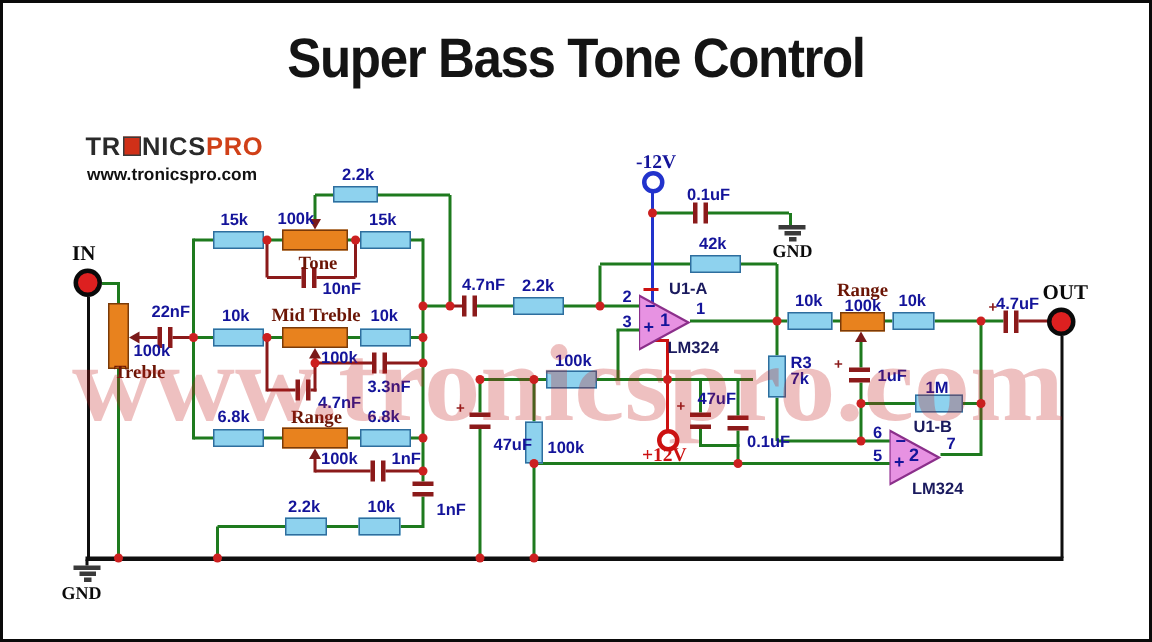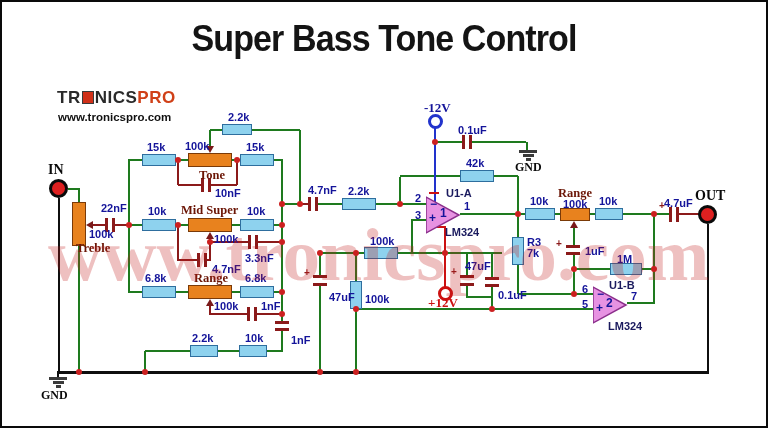--- a/index.html
+++ b/index.html
@@ -253,21 +253,21 @@
   <div class="lbl io" style="left:693px;top:186px">OUT</div>
   <div class="lbl gl" style="left:39px;top:386px">GND</div>
   <div class="lbl gl" style="left:513px;top:158px">GND</div>
   <div class="lbl vneg" style="left:422px;top:98px">-12V</div>
   <div class="lbl vpos" style="left:426px;top:293px">+12V</div>
 
   <div class="lbl nm" style="left:74px;top:239px">Treble</div>
   <div class="lbl" style="left:87px;top:226px">100k</div>
   <div class="lbl nm" style="left:197px;top:166px">Tone</div>
   <div class="lbl" style="left:183px;top:138px">100k</div>
-  <div class="lbl nm" style="left:179px;top:201px">Mid Super</div>
+  <div class="lbl nm" style="left:179px;top:201px">Mid Treble</div>
   <div class="lbl" style="left:212px;top:231px">100k</div>
   <div class="lbl nm" style="left:192px;top:269px">Range</div>
   <div class="lbl" style="left:212px;top:298px">100k</div>
   <div class="lbl nm" style="left:556px;top:184px">Range</div>
   <div class="lbl" style="left:561px;top:196px">100k</div>
 
   <div class="lbl" style="left:145px;top:139px">15k</div>
   <div class="lbl" style="left:244px;top:139px">15k</div>
   <div class="lbl" style="left:226px;top:109px">2.2k</div>
   <div class="lbl" style="left:146px;top:203px">10k</div>

